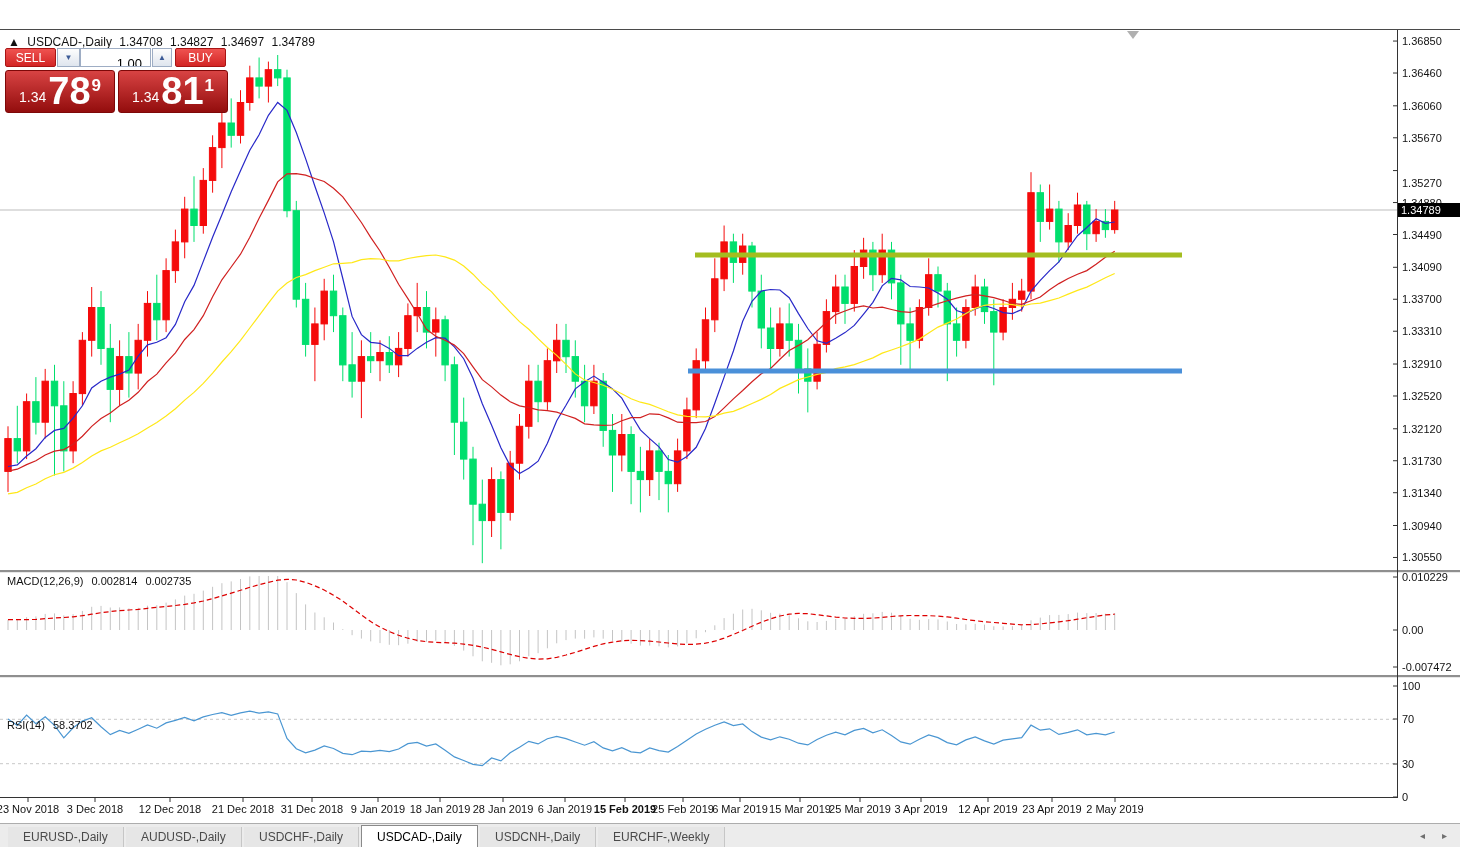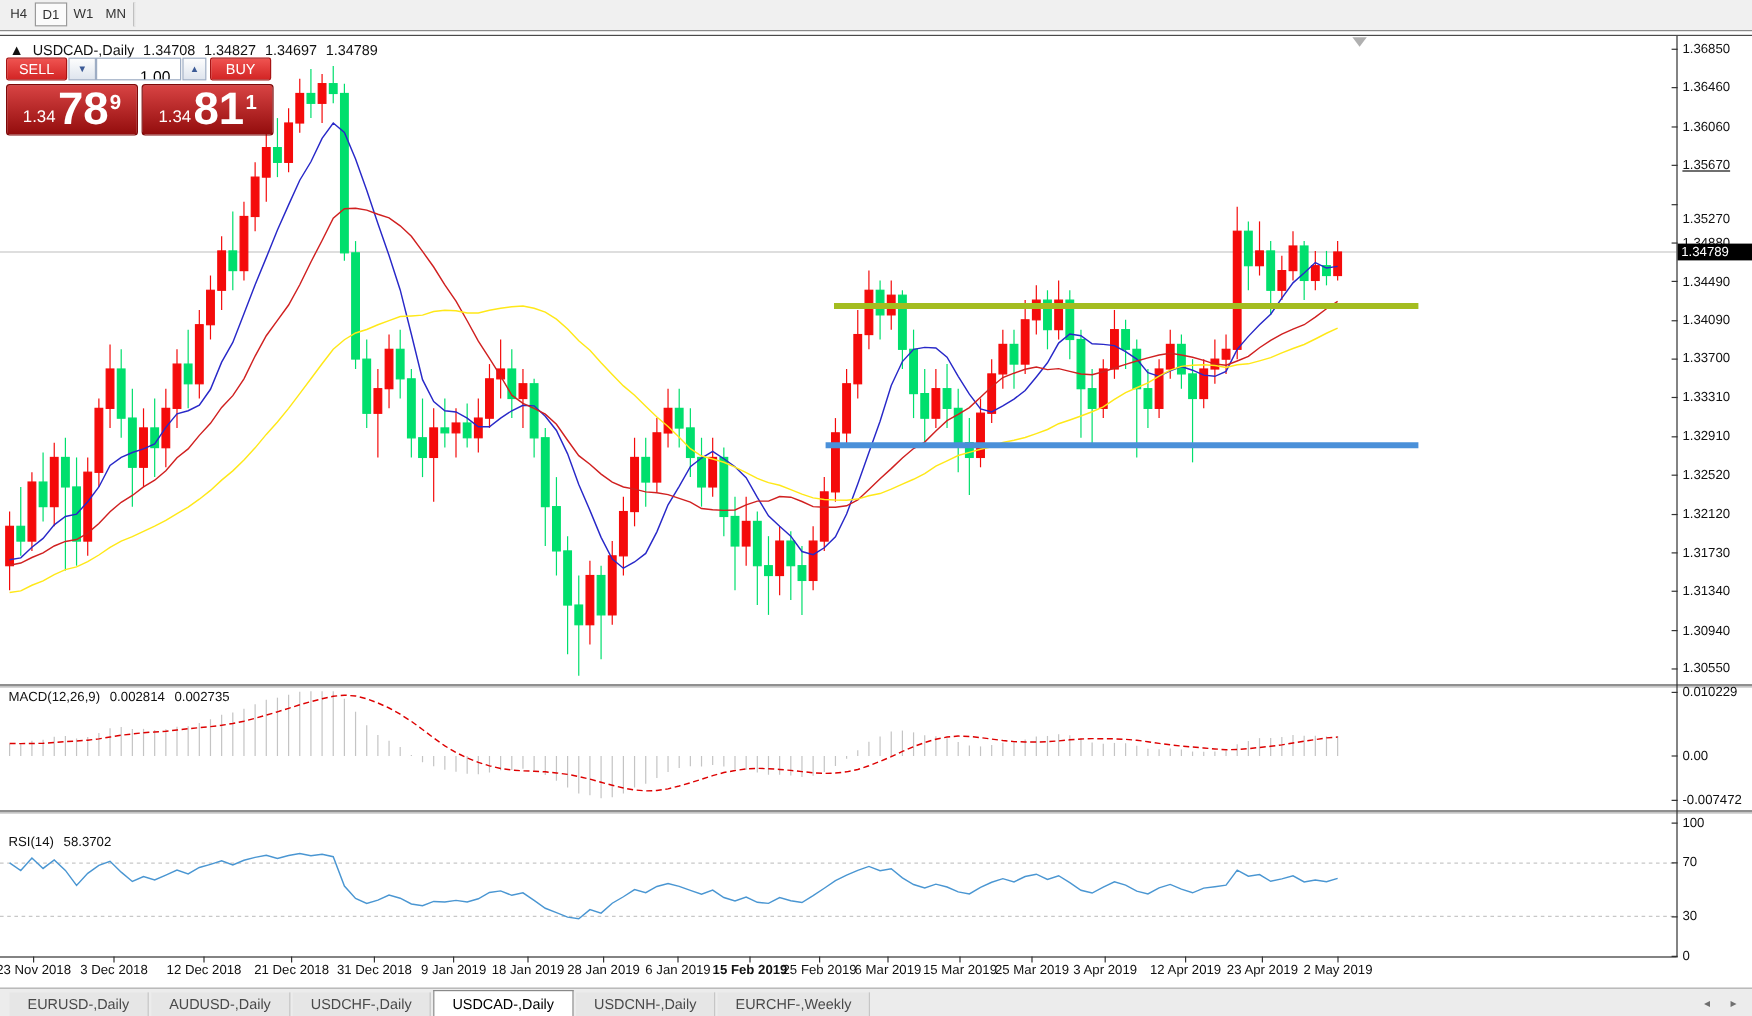--- a/index.html
+++ b/index.html
@@ -49,27 +49,20 @@
   .btab{position:absolute;top:3px;height:21px;line-height:21px;padding:0 15px;font-size:12px;color:#4a4a4a;
         border-right:1px solid #c6c6c6;background:#e6e6e6;cursor:default;white-space:nowrap;}
   .btab.active{top:1px;height:23px;line-height:23px;background:#fff;border:1px solid #8a8a8a;border-bottom:none;color:#000;}
   .tab-arrow{position:absolute;top:6px;font-size:10px;color:#6f6f6f;cursor:default;}
 </style>
 </head>
 <body>
 
 <div id="page">
 
-  <div id="tfbar">
-    <div class="tftab" style="left:2px">H4</div>
-    <div class="tftab active" style="left:29px">D1</div>
-    <div class="tftab" style="left:56px">W1</div>
-    <div class="tftab" style="left:83px">MN</div>
-    <div id="tfsep"></div>
-  </div>
   <div id="chart-top-border"></div>
 
   <svg id="chart-svg" xmlns="http://www.w3.org/2000/svg">
       <line x1="0" y1="210" x2="1397" y2="210" stroke="#bdbdbd" stroke-width="1"></line>
       <g>
         <line x1="8" x2="8" y1="426.3" y2="491.9" stroke="#f40b0b"></line>
         <rect x="4.8" y="438.6" width="6.4" height="32.8" fill="#f40b0b" stroke="#f40b0b"></rect>
       </g>
       <g>
         <line x1="17.3" x2="17.3" y1="405.8" y2="463.2" stroke="#00df6d"></line>
@@ -754,32 +747,32 @@
   <div class="hsep" style="top:570px"></div>
   <div class="hsep" style="top:675px"></div>
   <div id="vaxis"></div>
   <div id="taxline"></div>
 
   <div class="paneslabel" style="left:7px;top:575px">
     <span>MACD(12,26,9)</span>
     <span>0.002814</span>
     <span>0.002735</span>
   </div>
-  <div class="paneslabel" style="left:7px;top:696px">
+  <div class="paneslabel" style="left:7px;top:719px">
     <span>RSI(14)</span>
     <span>58.3702</span>
   </div>
 
   <div id="pricetag" style="top:203px">1.34789</div>
 
   <div id="price-labels">
       <div class="axlabel" style="top: 35.0598px;">1.36850</div>
       <div class="axlabel" style="top: 67.0281px;">1.36460</div>
       <div class="axlabel" style="top: 99.8161px;">1.36060</div>
-      <div class="axlabel" style="top: 131.784px; text-decoration: underline;">1.35670</div>
+      <div class="axlabel" style="top: 131.784px;">1.35670</div>
       <div class="axlabel" style="top: 164.572px; margin-top: 12px;">1.35270</div>
       <div class="axlabel" style="top: 196.541px;">1.34880</div>
       <div class="axlabel" style="top: 228.509px;">1.34490</div>
       <div class="axlabel" style="top: 261.297px;">1.34090</div>
       <div class="axlabel" style="top: 293.265px;">1.33700</div>
       <div class="axlabel" style="top: 325.234px;">1.33310</div>
       <div class="axlabel" style="top: 358.022px;">1.32910</div>
       <div class="axlabel" style="top: 389.99px;">1.32520</div>
       <div class="axlabel" style="top: 422.778px;">1.32120</div>
       <div class="axlabel" style="top: 454.746px;">1.31730</div>

